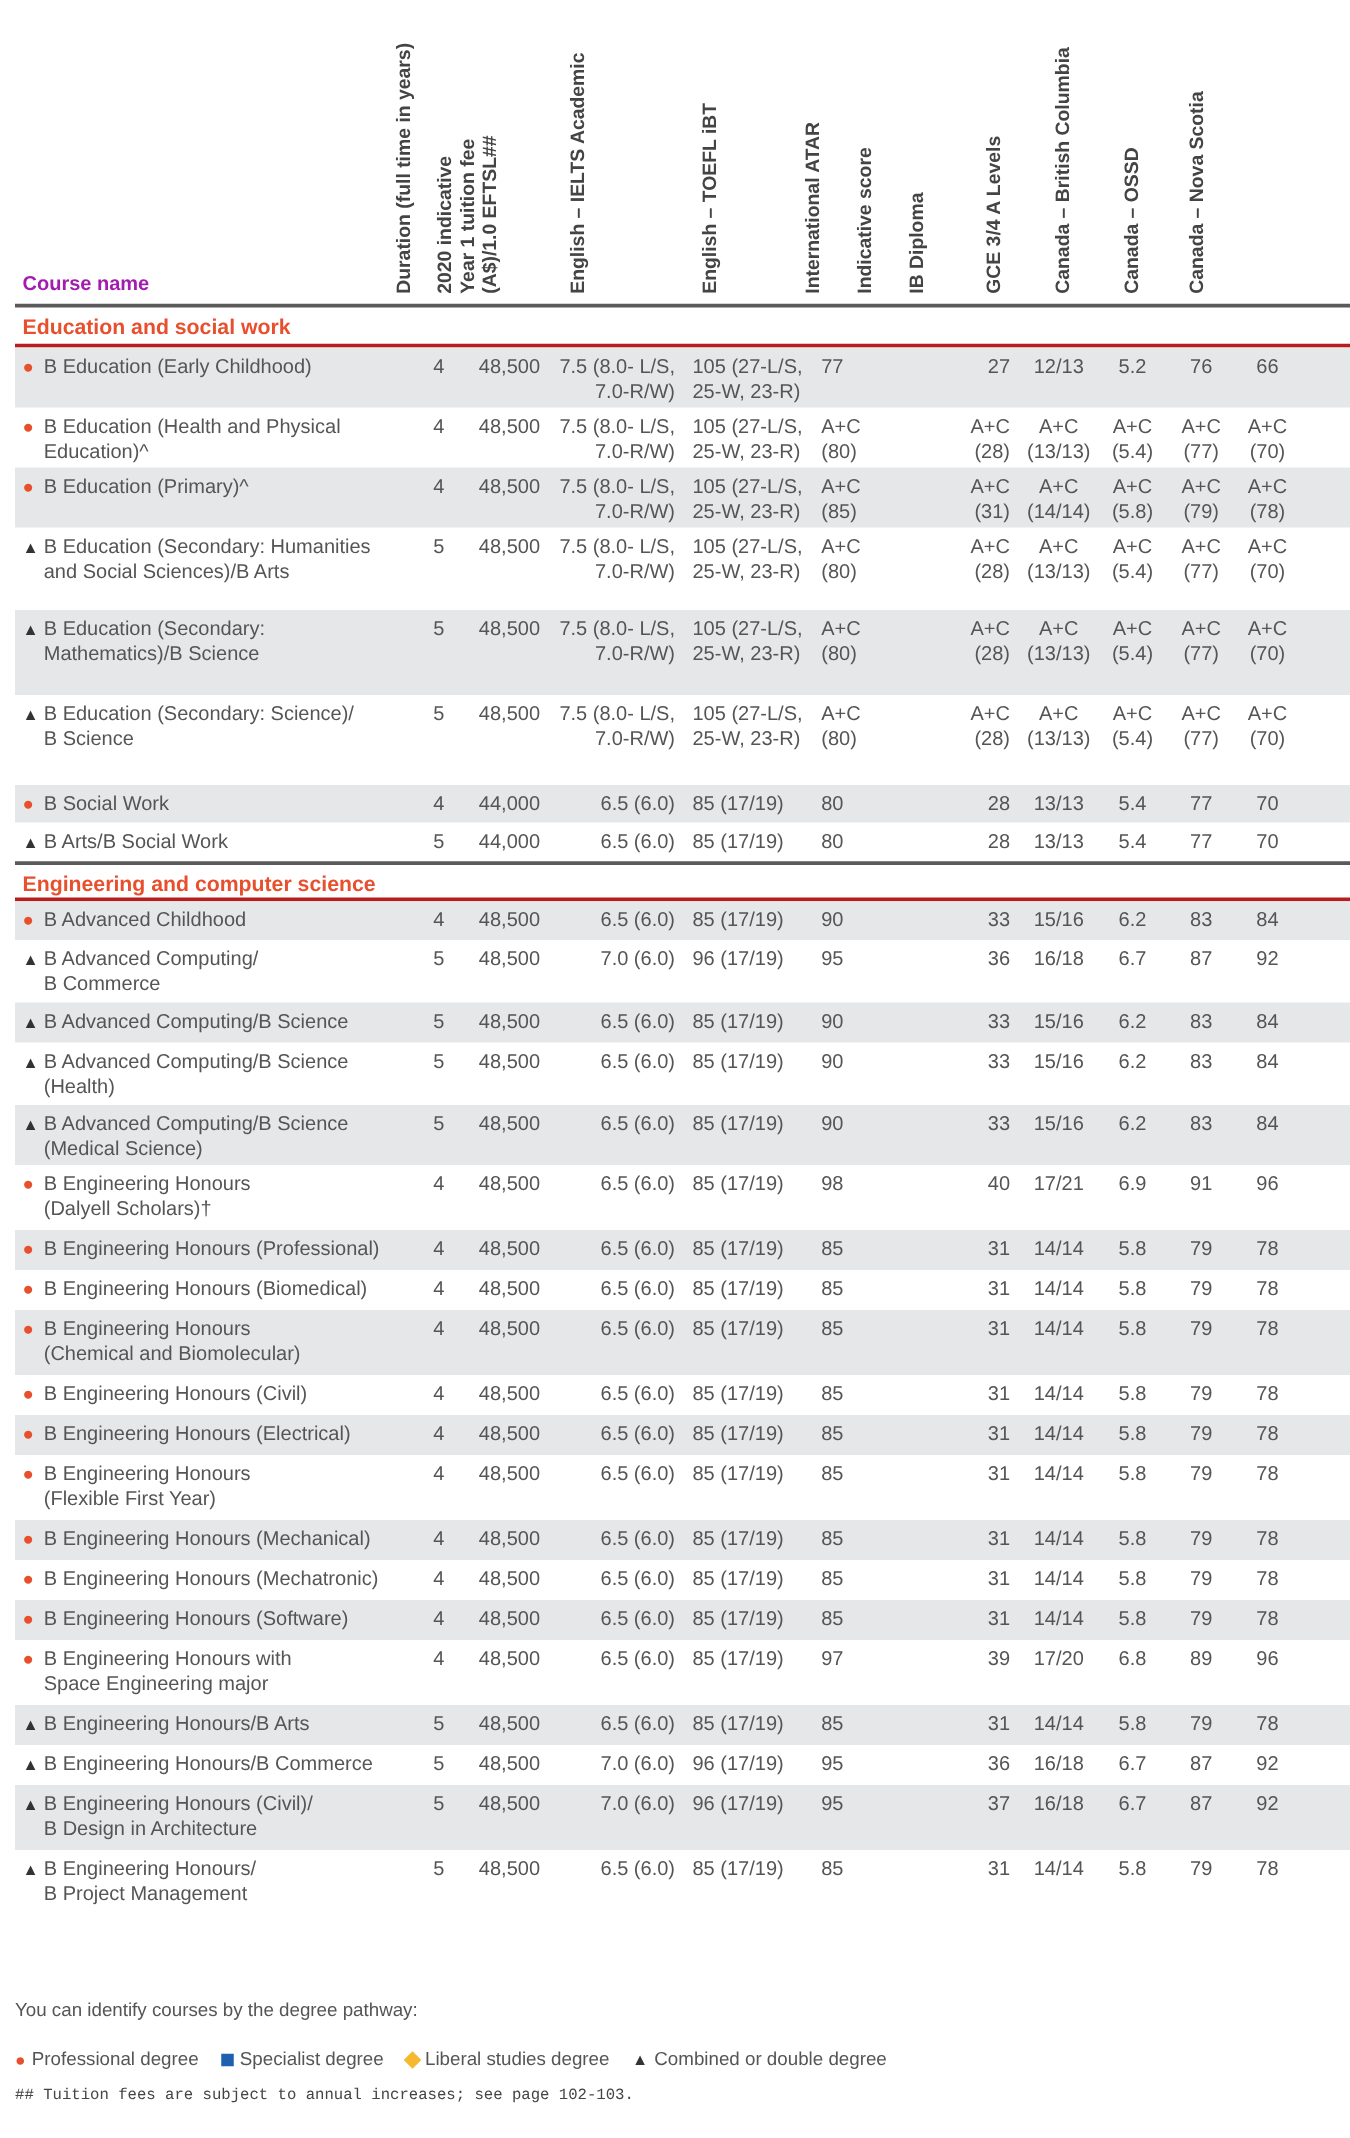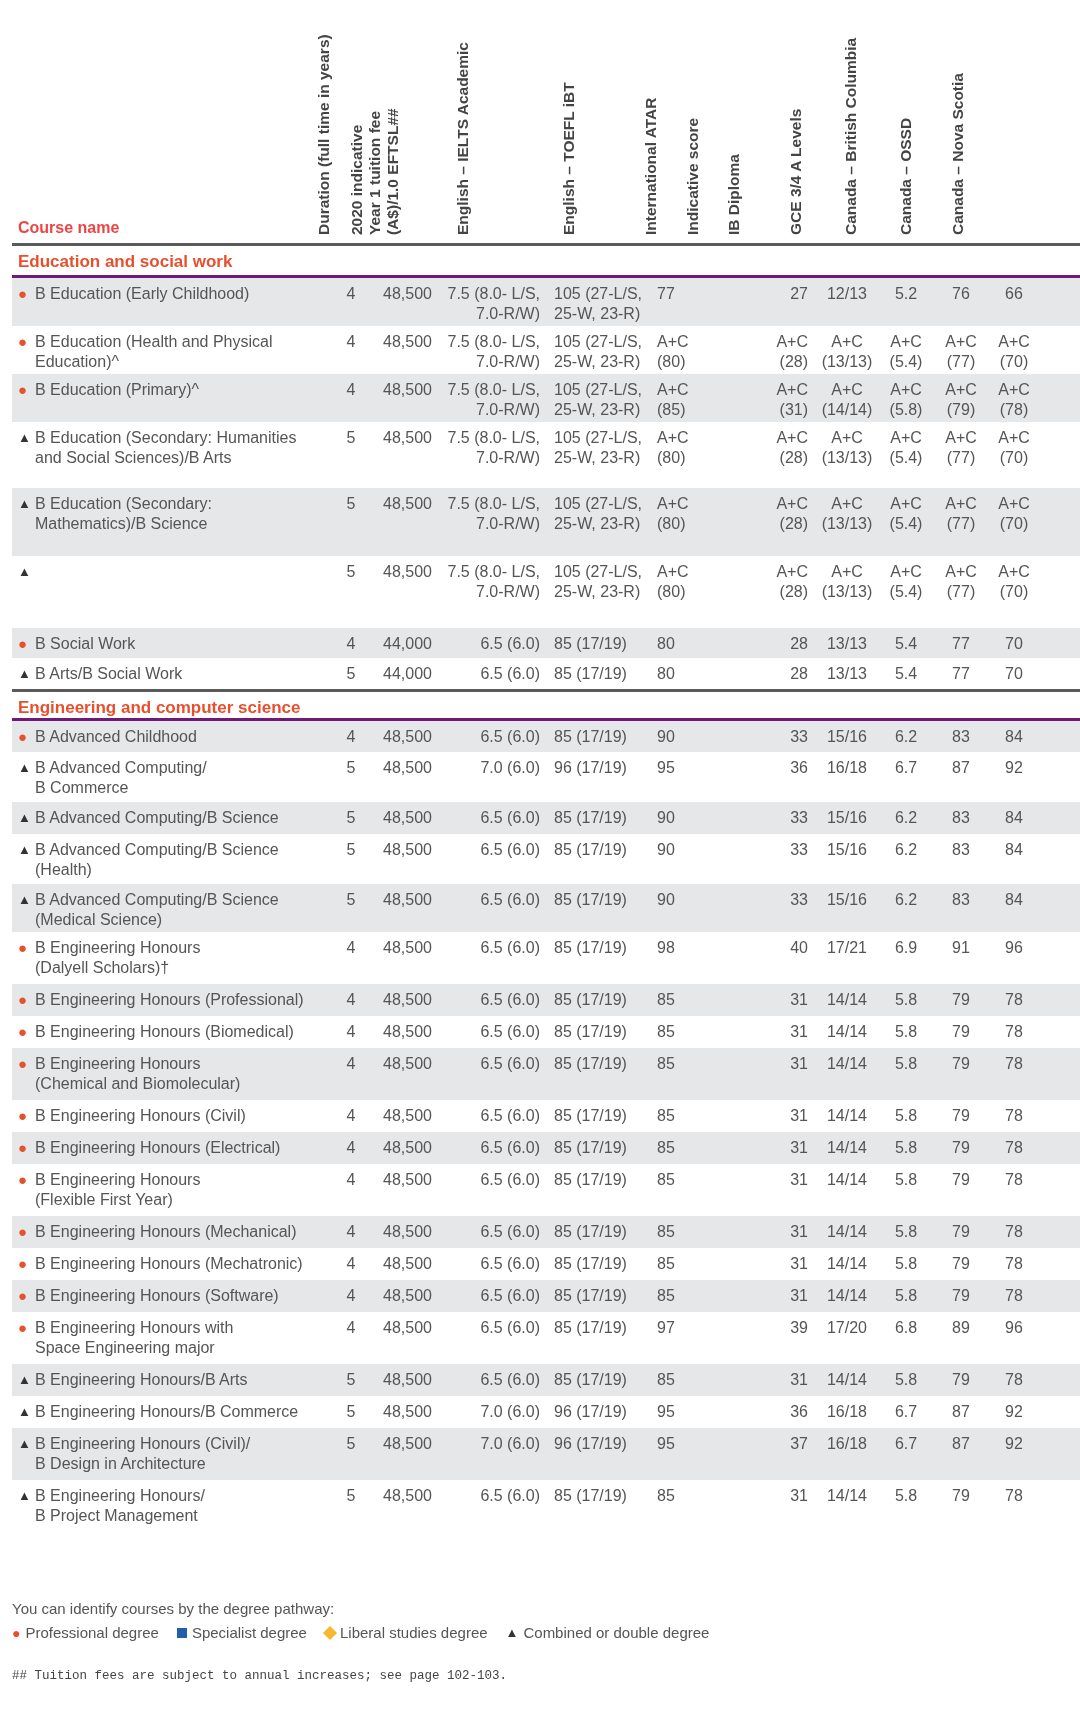--- a/index.html
+++ b/index.html
@@ -3,26 +3,26 @@
 <meta charset="utf-8">
 <style>
   * { box-sizing: border-box; margin: 0; padding: 0; }
   html, body { width: 1080px; height: 1710px; background: #ffffff; overflow: hidden; }
   body { font-family: "Liberation Sans", "DejaVu Sans", sans-serif; color: #4a4a4a; position: relative; }
 
   .page { position: absolute; left: 12px; top: 0; width: 1068px; }
 
   
   .thead { position: relative; height: 246px; border-bottom: 3px solid #5a5a5a; }
-  .th-course { position: absolute; left: 6px; bottom: 6px; font-size: 16px; font-weight: bold; color: #ef4444; }
+  .th-course { position: absolute; left: 6px; bottom: 6px; font-size: 16px; font-weight: bold; color: #a21caf; }
   .th-rot { position: absolute; bottom: 8px; width: 20px; height: 236px; }
   .th-rot .inner { position: absolute; left: 0; bottom: 0; width: 236px; transform-origin: left bottom; transform: rotate(-90deg) translateY(100%); white-space: pre-line; font-size: 15.5px; font-weight: bold; color: #444; line-height: 18px; text-align: left; }
 
   
-  .section-title { height: 32px; padding: 6px 6px 0 6px; font-size: 17px; font-weight: bold; color: #e8502d; border-bottom: 3px solid #701a75; }
+  .section-title { height: 32px; padding: 6px 6px 0 6px; font-size: 17px; font-weight: bold; color: #e8502d; border-bottom: 3px solid #b91c1c; }
 
   .row { display: flex; font-size: 16px; line-height: 19.5px; color: #555; padding-top: 6px; }
   .row.alt { background: #e6e7e9; }
   .cell { flex: none; text-align: center; white-space: pre-line; }
   .c-name { width: 328px; padding-left: 6px; text-align: left; display: flex; }
   .c-name .mk { width: 17px; flex: none; font-size: 14px; line-height: 19.5px; }
   .c-name .mk.dot { color: #e8502d; font-size: 15px; }
   .c-name .mk.tri { color: #333; font-size: 13px; }
   .c-name .nm { white-space: pre-line; }
   .c-dur { width: 22px; }
@@ -31,21 +31,21 @@
   .c-toefl { width: 108px; text-align: left; padding-left: 10px; }
   .c-atar { width: 62px; text-align: left; padding-left: 5px; }
   .c-ind { width: 32px; }
   .c-ib { width: 70px; text-align: right; padding-right: 8px; }
   .c-gce { width: 62px; }
   .c-bc { width: 56px; }
   .c-ossd { width: 54px; }
   .c-ns { width: 52px; }
 
   .legend { position: absolute; left: 12px; top: 1600px; font-size: 15px; color: #555; }
-  .legend .intro { margin-bottom: 7px; }
+  .legend .intro { margin-bottom: 22px; }
   .legend .items { display: flex; gap: 18px; align-items: center; }
   .legend .item { display: flex; align-items: center; gap: 5px; }
   .sym-dot { color: #e8502d; font-size: 14px; }
   .sym-sq { display: inline-block; width: 10px; height: 10px; background: #1f5fae; }
   .sym-dia { display: inline-block; width: 10px; height: 10px; background: #f5b82e; transform: rotate(45deg); }
   .sym-tri { color: #333; font-size: 13px; }
   .notes { position: absolute; left: 12px; top: 1668px; font-family: "Liberation Mono", "DejaVu Sans Mono", monospace; font-size: 12.5px; color: #444; line-height: 17px; }
 </style>
 </head>
 <body>
@@ -191,21 +191,22 @@
         <div class="cell c-gce">A+C
 (13/13)</div>
         <div class="cell c-bc">A+C
 (5.4)</div>
         <div class="cell c-ossd">A+C
 (77)</div>
         <div class="cell c-ns">A+C
 (70)</div>
       </div>
       <div class="row" style="height: 72px;">
-        <div class="cell c-name"><span class="mk tri">▲</span></div>
+        <div class="cell c-name"><span class="mk tri">▲</span><span class="nm">B Education (Secondary: Science)/
+B Science</span></div>
         <div class="cell c-dur">5</div>
         <div class="cell c-fee">48,500</div>
         <div class="cell c-ielts">7.5 (8.0- L/S,
 7.0-R/W)</div>
         <div class="cell c-toefl">105 (27-L/S,
 25-W, 23-R)</div>
         <div class="cell c-atar">A+C
 (80)</div>
         <div class="cell c-ind"></div>
         <div class="cell c-ib">A+C

